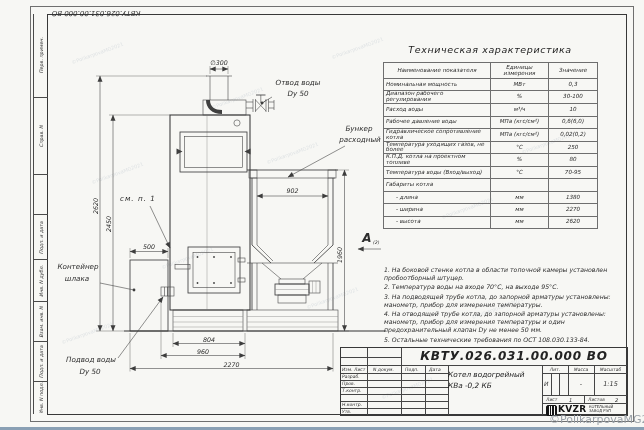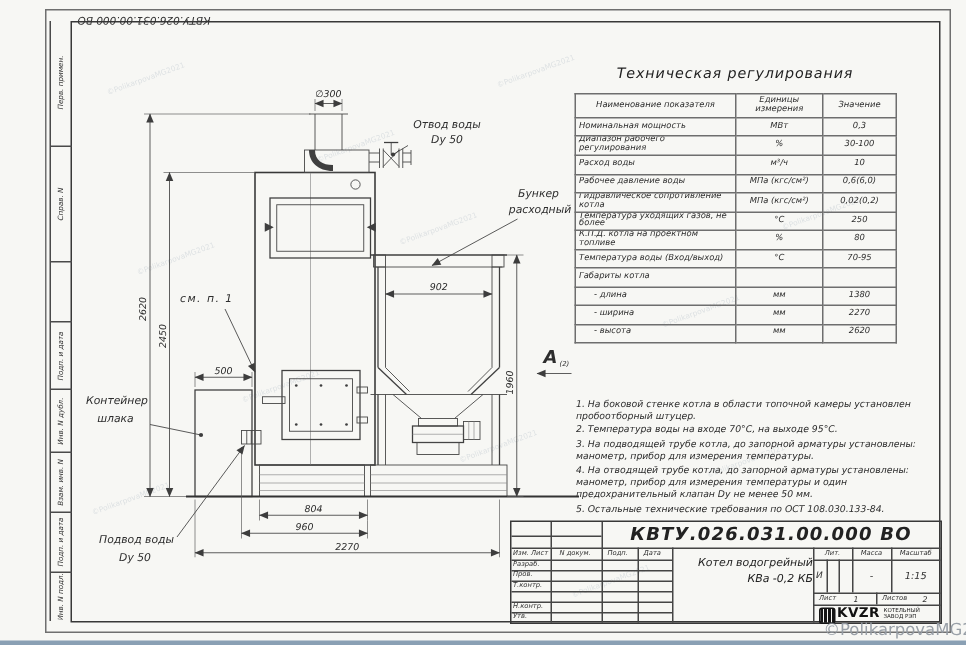--- a/index.html
+++ b/index.html
@@ -30,21 +30,21 @@
   
   .notes{left:384px;top:266px;width:241px;font-size:6.2px;line-height:1.32;font-style:italic;color:#2d2d2d;}
   .notes p{margin:0 0 1px 0;}
   
   .tb{left:340px;top:347px;width:286px;height:67px;border:1.3px solid #383838;background:transparent;}
   .tb .h{position:absolute;height:1px;background:#454545;}
   .tb .v{position:absolute;width:1px;background:#454545;}
   .tb .txt{position:absolute;font-size:4.5px;font-style:italic;white-space:nowrap;color:#333;}
   .docnum{position:absolute;left:60px;top:0;width:226px;height:17px;line-height:17px;text-align:center;
           font-size:12px;font-weight:bold;font-style:italic;letter-spacing:.8px;color:#222;}
-  .pname{position:absolute;left:107px;top:22px;width:94px;text-align:right;font-size:7.3px;font-style:italic;line-height:1.5;color:#222;}
+  .pname{position:absolute;left:107px;top:22px;width:94px;text-align:left;font-size:7.3px;font-style:italic;line-height:1.5;color:#222;}
   .emblem{position:absolute;left:205px;top:57px;width:9px;height:9px;border-radius:2px;
           background:repeating-linear-gradient(90deg,#151515 0 1.6px,#f7f7f4 1.6px 2.6px);border:1px solid #151515;}
   .logotxt{position:absolute;left:217px;top:55.5px;font-size:9px;font-weight:bold;color:#111;letter-spacing:.3px;}
   .comptxt{position:absolute;left:248px;top:57px;font-size:3.7px;line-height:1.15;color:#222;}
   
   .wmbig{left:549px;top:413px;font-size:11px;color:#959ca4;opacity:.95;z-index:9;}
   .wm{font-size:5px;color:#6a7f96;opacity:.18;transform:rotate(-20deg);white-space:nowrap;pointer-events:none;}
   .bottomedge{left:0;top:427px;width:644px;height:3px;background:#8aa0b4;z-index:10;}
   
   svg text{font-family:"DejaVu Sans",sans-serif;font-style:italic;fill:#2d2d2d;}
@@ -276,21 +276,21 @@
 
       <text class="tl" x="120" y="201" text-anchor="start" letter-spacing="1">см. п. 1</text>
       <path class="t" d="M150,206 L170,248" marker-end="url(#arr)"></path>
 
       <text class="ts" x="367" y="242" text-anchor="middle">А</text>
       <text class="tsub" x="373" y="244" text-anchor="start">(2)</text>
       <line class="dln" x1="381" y1="249" x2="358" y2="249" marker-end="url(#arr)"></line>
     </g>
   </svg>
 
-  <div class="abs ttl">Техническая регулирования</div>
+  <div class="abs ttl">Техническая характеристика</div>
   <table class="tech">
     <colgroup>
         <col style="width:107px">
         <col style="width:58px">
         <col style="width:49px">
       </colgroup>
     <tbody>
         <tr>
       <th>Наименование показателя</th>
       <th>Единицы измерения</th>

